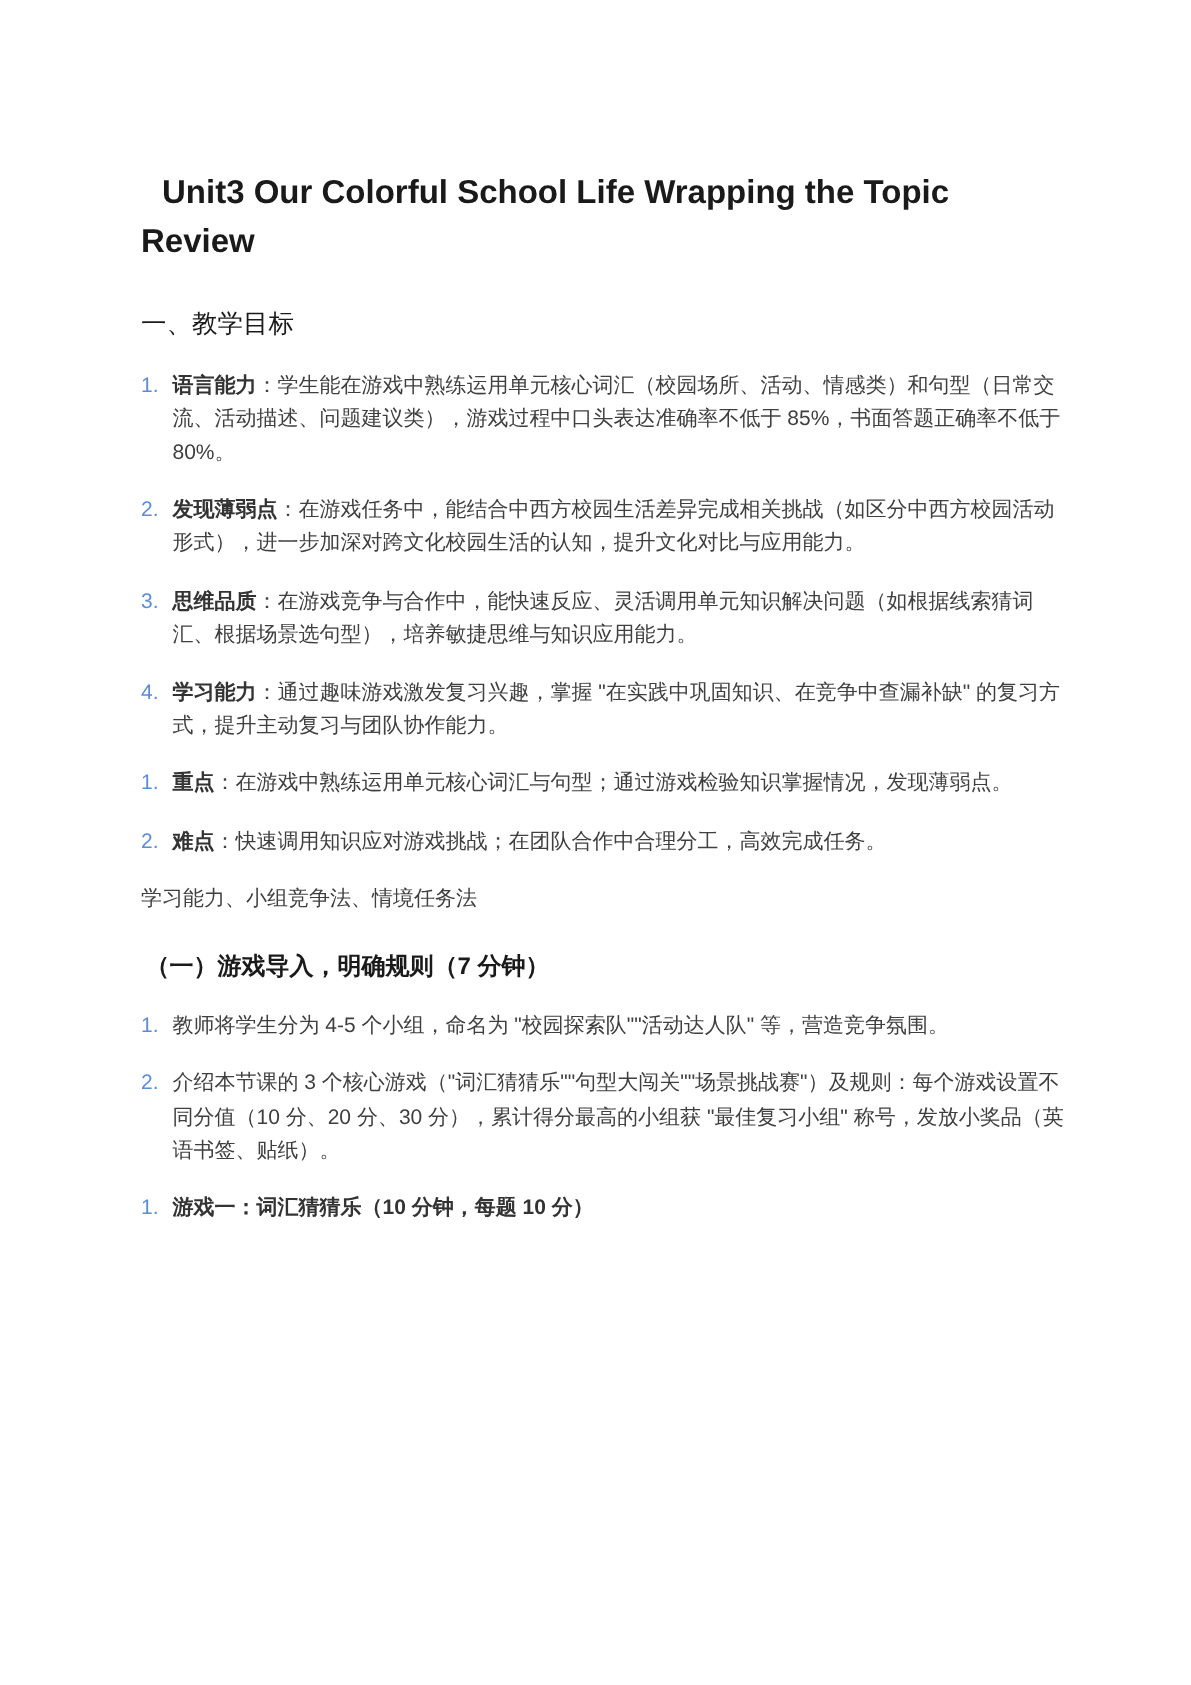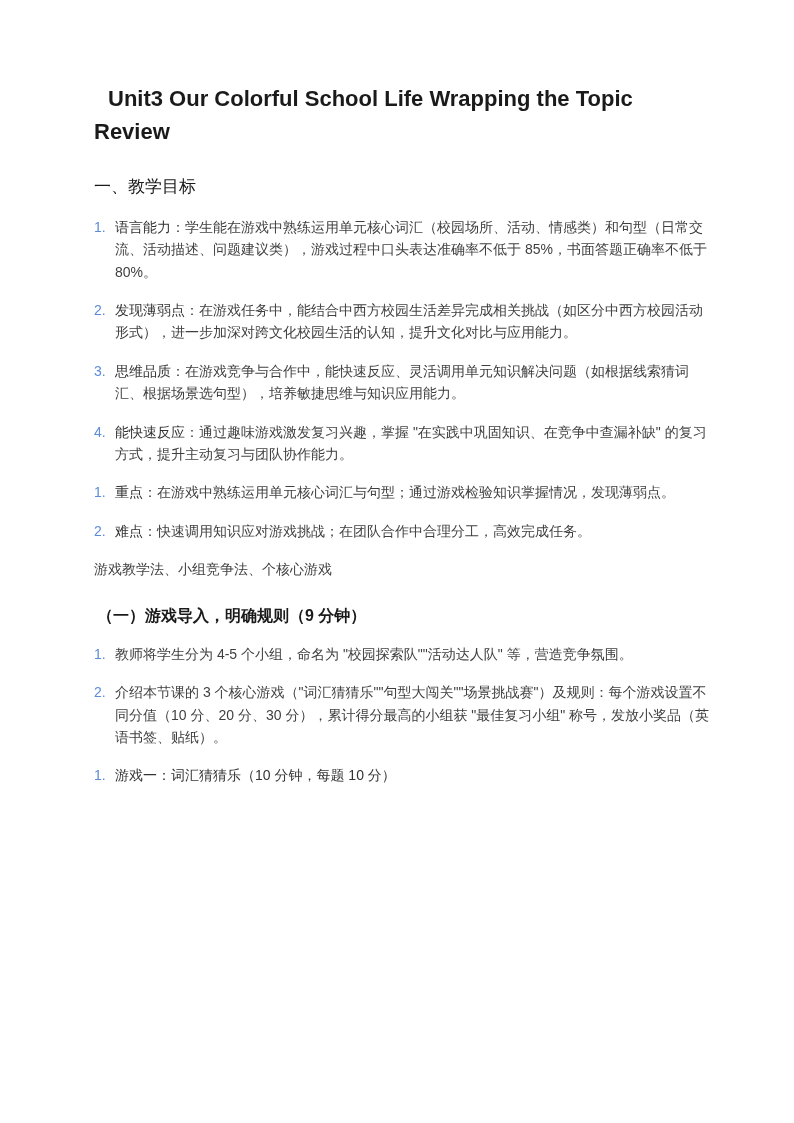--- a/index.html
+++ b/index.html
@@ -7,21 +7,21 @@
   body {
     width: 794px;
     height: 1123px;
     font-family: "Liberation Sans", "DejaVu Sans", sans-serif;
     color: #3f3f3f;
     overflow: hidden;
   }
   .doc-page {
     width: 794px;
     height: 971px;
-    padding: 82px 84px 40px 94px;
+    padding: 111px 84px 40px 94px;
     background: #ffffff;
   }
   .doc-title {
     font-size: 22px;
     font-weight: 700;
     color: #1a1a1a;
     line-height: 1.5;
     text-indent: 14px;
     margin-bottom: 21px;
   }
@@ -47,21 +47,21 @@
     font-size: 14px;
     line-height: 1.6;
     margin-bottom: 16px;
   }
   .li-num {
     flex: none;
     width: 21px;
     color: #5b8cd5;
   }
   .li-body { flex: 1; }
-  .li-label { font-weight: 400; color: #333333; }
+  .li-label { font-weight: 700; color: #333333; }
   .li-label:empty { display: none; }
   .plain-par {
     font-size: 14px;
     line-height: 1.6;
     margin-bottom: 16px;
   }
 </style>
 </head>
 <body>
 
@@ -78,37 +78,37 @@
   <div class="li">
     <span class="li-num">2.</span>
     <span class="li-body"><span class="li-label">发现薄弱点</span><span>：在游戏任务中，能结合中西方校园生活差异完成相关挑战（如区分中西方校园活动形式），进一步加深对跨文化校园生活的认知，提升文化对比与应用能力。</span></span>
   </div>
   <div class="li">
     <span class="li-num">3.</span>
     <span class="li-body"><span class="li-label">思维品质</span><span>：在游戏竞争与合作中，能快速反应、灵活调用单元知识解决问题（如根据线索猜词汇、根据场景选句型），培养敏捷思维与知识应用能力。</span></span>
   </div>
   <div class="li">
     <span class="li-num">4.</span>
-    <span class="li-body"><span class="li-label">能快速反应</span><span>：通过趣味游戏激发复习兴趣，掌握 "在实践中巩固知识、在竞争中查漏补缺" 的复习方式，提升主动复习与团队协作能力。</span></span>
+    <span class="li-body"><span class="li-label">学习能力</span><span>：通过趣味游戏激发复习兴趣，掌握 "在实践中巩固知识、在竞争中查漏补缺" 的复习方式，提升主动复习与团队协作能力。</span></span>
   </div>
 
 
   <div class="li">
     <span class="li-num">1.</span>
     <span class="li-body"><span class="li-label">重点</span><span>：在游戏中熟练运用单元核心词汇与句型；通过游戏检验知识掌握情况，发现薄弱点。</span></span>
   </div>
   <div class="li">
     <span class="li-num">2.</span>
     <span class="li-body"><span class="li-label">难点</span><span>：快速调用知识应对游戏挑战；在团队合作中合理分工，高效完成任务。</span></span>
   </div>
 
-  <p class="plain-par">游戏教学法、小组竞争法、个核心游戏</p>
+  <p class="plain-par">学习能力、小组竞争法、情境任务法</p>
 
 
-  <h3 class="sub-heading">（一）游戏导入，明确规则（9 分钟）</h3>
+  <h3 class="sub-heading">（一）游戏导入，明确规则（7 分钟）</h3>
 
   <div class="li">
     <span class="li-num">1.</span>
     <span class="li-body"><span>教师将学生分为 4-5 个小组，命名为 "校园探索队""活动达人队" 等，营造竞争氛围。</span></span>
   </div>
   <div class="li">
     <span class="li-num">2.</span>
     <span class="li-body"><span>介绍本节课的 3 个核心游戏（"词汇猜猜乐""句型大闯关""场景挑战赛"）及规则：每个游戏设置不同分值（10 分、20 分、30 分），累计得分最高的小组获 "最佳复习小组" 称号，发放小奖品（英语书签、贴纸）。</span></span>
   </div>
 

